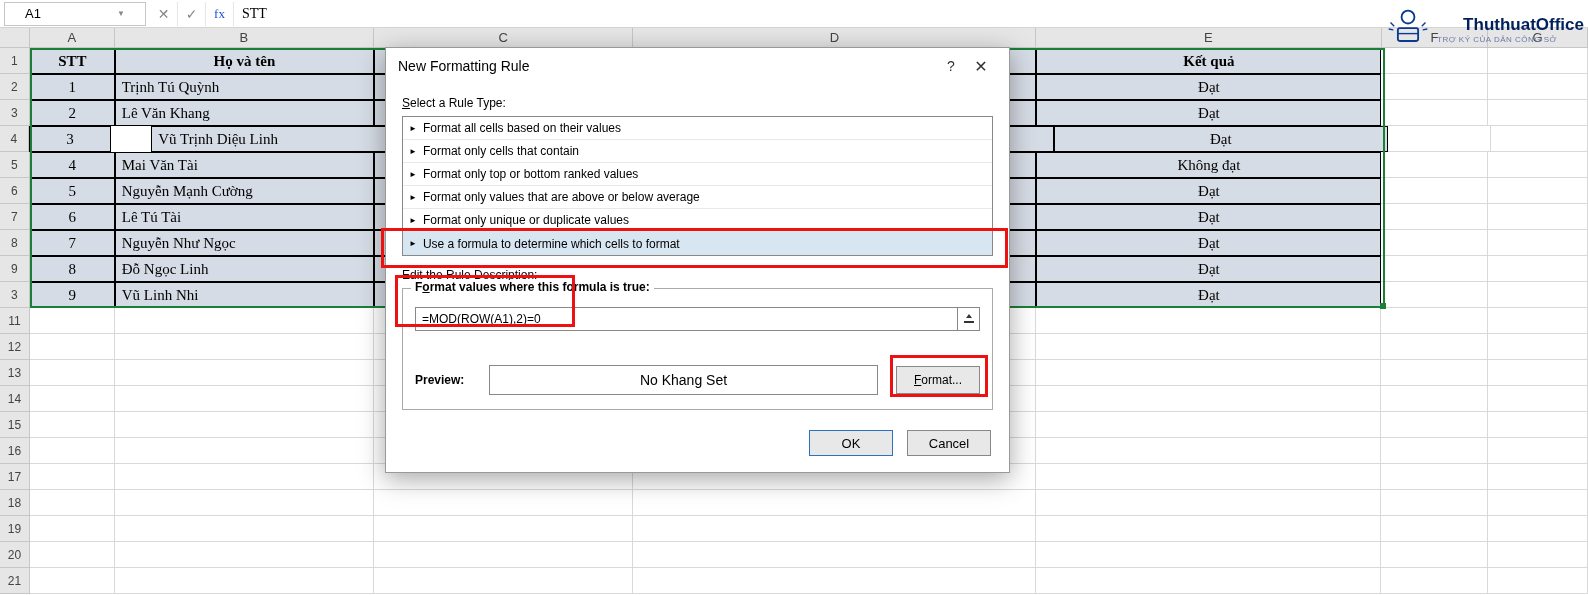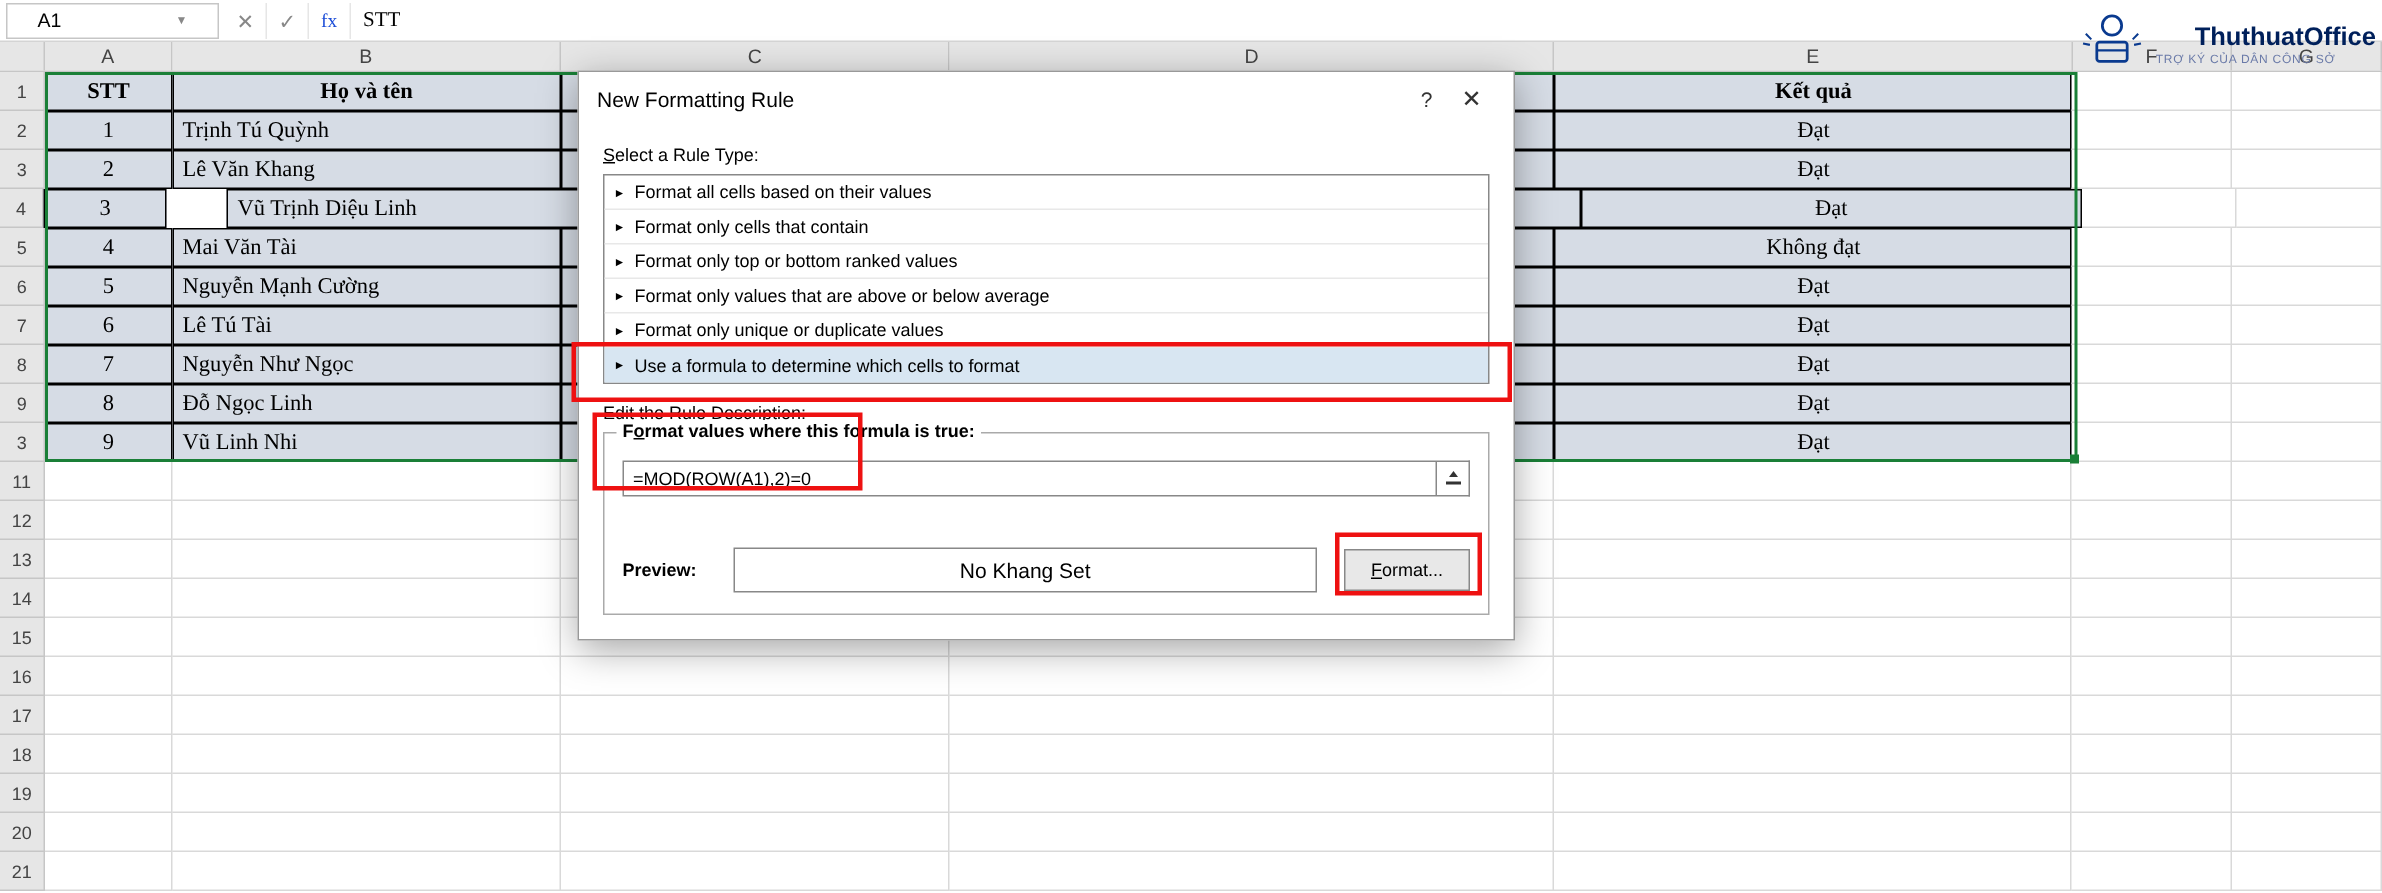--- a/index.html
+++ b/index.html
@@ -391,20 +391,24 @@
           <div class="format-btn">
             <span class="ul">F</span>
               <span>ormat...</span>
           </div>
         </div>
 
         <div class="redbox1" style="right:4px; top:66px; width:98px; height:42px;"></div>
       </div>
     </div>
 
+    <div class="dialog-buttons">
+      <div class="dlg-btn primary">OK</div>
+      <div class="dlg-btn">Cancel</div>
+    </div>
   </div>
 </div>
 
 <div class="watermark">
   <svg viewBox="0 0 50 50">
     <circle cx="25" cy="12" r="7" fill="none" stroke="#0a3a8f" stroke-width="2"></circle>
     <rect x="14" y="24" width="22" height="14" rx="2" fill="none" stroke="#0a3a8f" stroke-width="2"></rect>
     <line x1="14" y1="30" x2="36" y2="30" stroke="#0a3a8f" stroke-width="1.5"></line>
     <line x1="10" y1="22" x2="6" y2="18" stroke="#0a3a8f" stroke-width="1.5"></line>
     <line x1="9" y1="26" x2="4" y2="25" stroke="#0a3a8f" stroke-width="1.5"></line>

